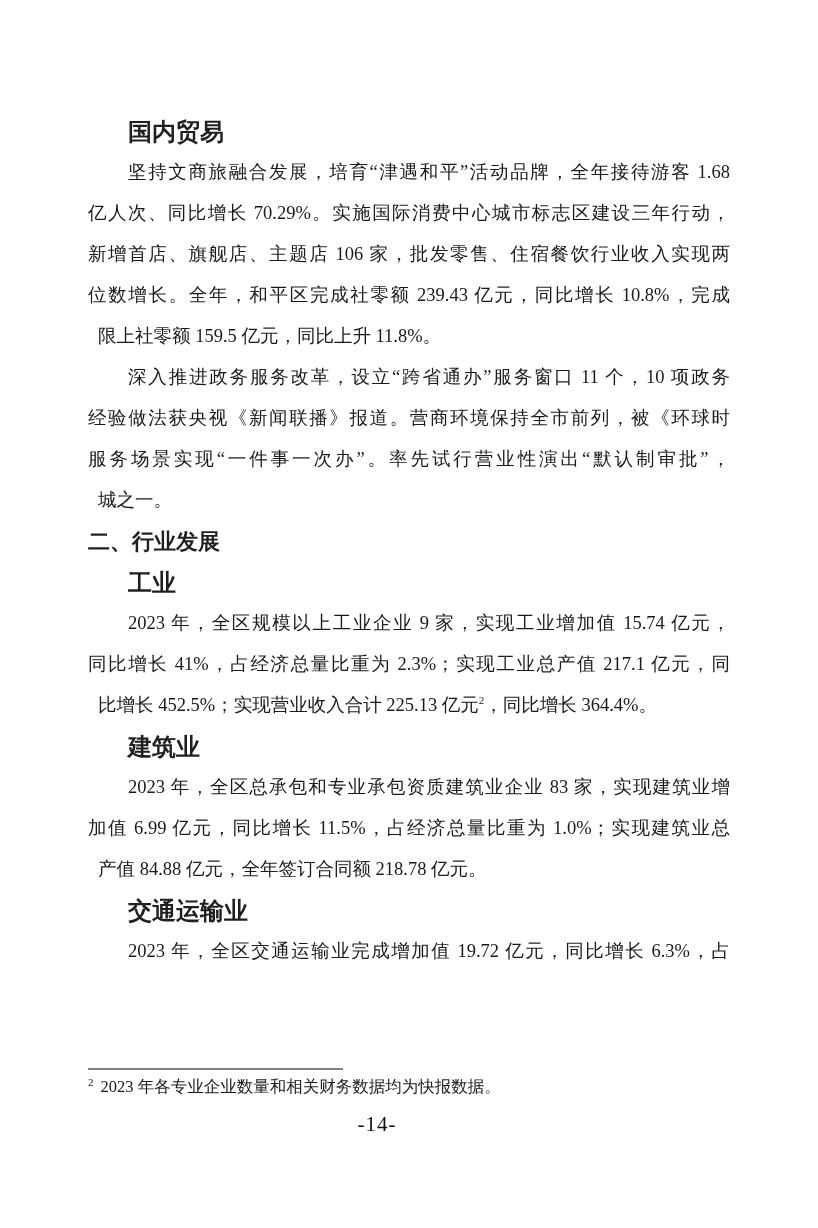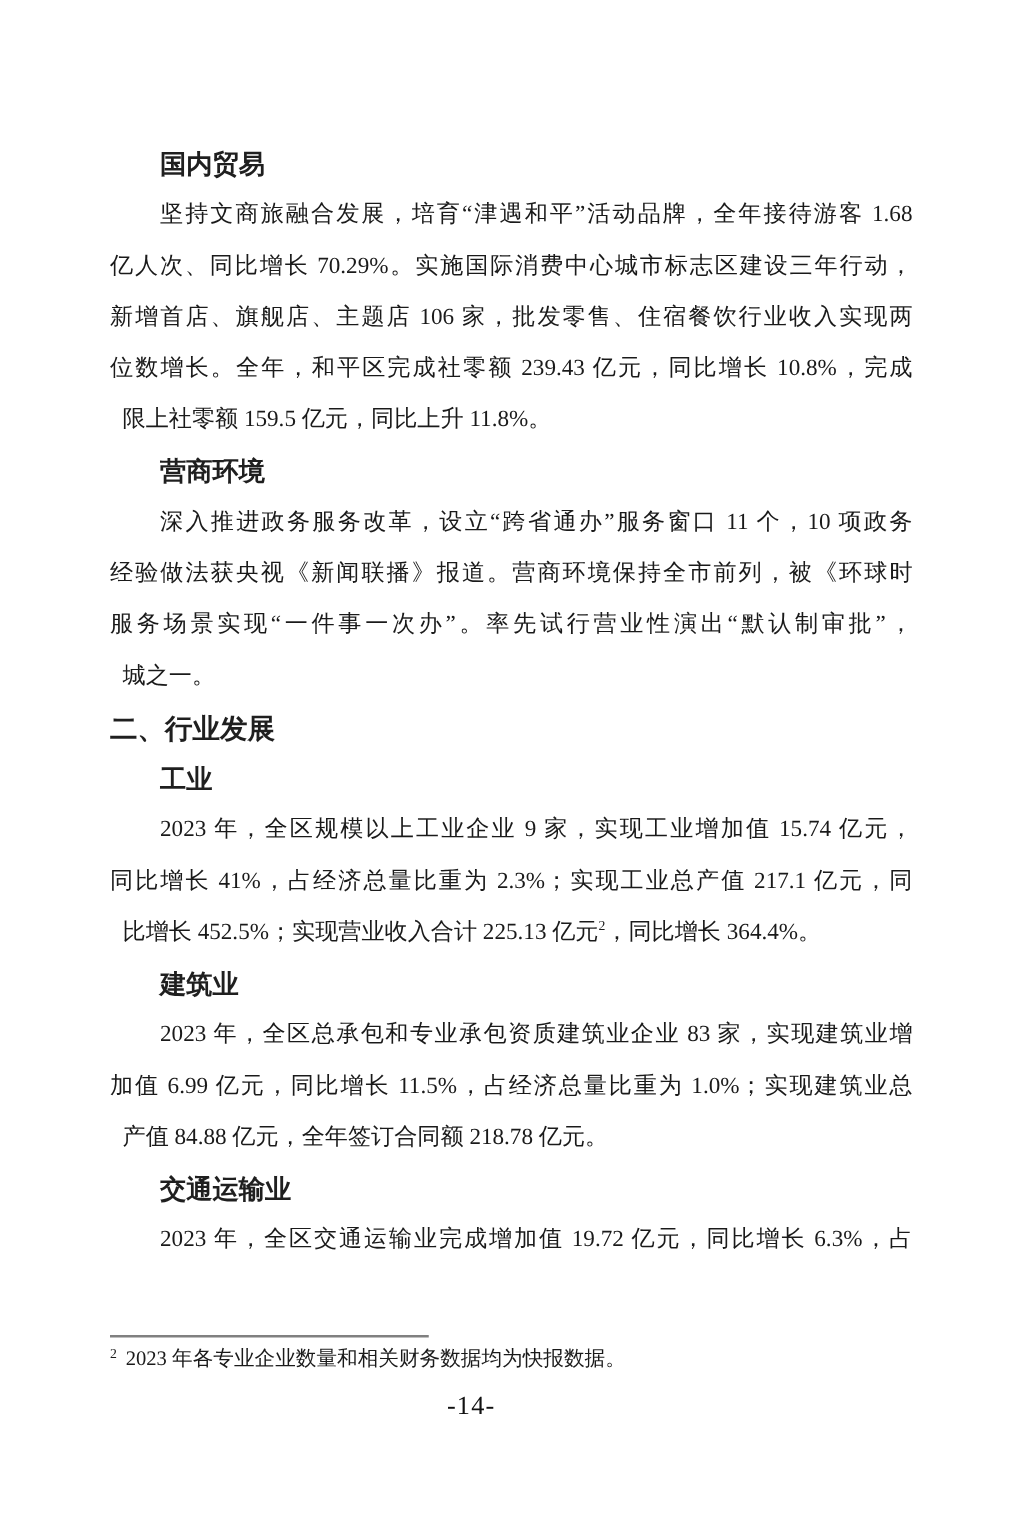--- a/index.html
+++ b/index.html
@@ -14,21 +14,21 @@
   }
   .content {
     position: absolute;
     left: 88px;
     top: 111px;
     width: 642px;
   }
   .sec-heading {
     font-family: "Liberation Sans", "DejaVu Sans", sans-serif;
     font-weight: bold;
-    font-size: 21px;
+    font-size: 24px;
     line-height: 41px;
     height: 41px;
     text-indent: 40px;
     color: #1f1f1f;
   }
   .chapter-heading {
     font-family: "Liberation Sans", "DejaVu Sans", sans-serif;
     font-weight: bold;
     font-size: 22px;
     line-height: 41px;
@@ -86,21 +86,20 @@
 
 <div class="content">
 
   <div class="sec-heading">国内贸易</div>
   <div class="line pfirst">坚持文商旅融合发展，培育“津遇和平”活动品牌，全年接待游客 1.68</div>
   <div class="line">亿人次、同比增长 70.29%。实施国际消费中心城市标志区建设三年行动，</div>
   <div class="line">新增首店、旗舰店、主题店 106 家，批发零售、住宿餐饮行业收入实现两</div>
   <div class="line">位数增长。全年，和平区完成社零额 239.43 亿元，同比增长 10.8%，完成</div>
   <div class="line plast">限上社零额 159.5 亿元，同比上升 11.8%。</div>
 
-  <div class="sec-heading">营商环境</div>
   <div class="line pfirst">深入推进政务服务改革，设立“跨省通办”服务窗口 11 个，10 项政务</div>
   <div class="line">经验做法获央视《新闻联播》报道。营商环境保持全市前列，被《环球时</div>
   <div class="line">服务场景实现“一件事一次办”。率先试行营业性演出“默认制审批”，</div>
   <div class="line plast">城之一。</div>
 
   <div class="chapter-heading">二、行业发展</div>
 
   <div class="sec-heading">工业</div>
   <div class="line pfirst">2023 年，全区规模以上工业企业 9 家，实现工业增加值 15.74 亿元，</div>
   <div class="line">同比增长 41%，占经济总量比重为 2.3%；实现工业总产值 217.1 亿元，同</div>

